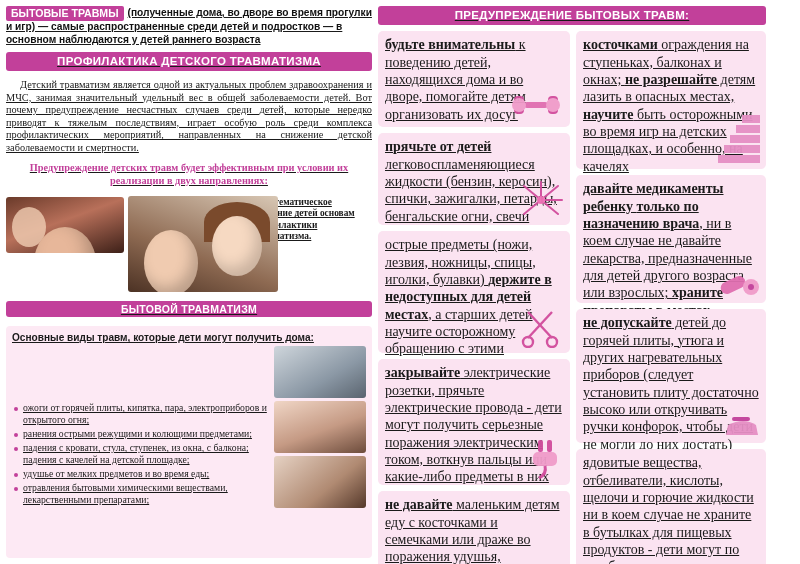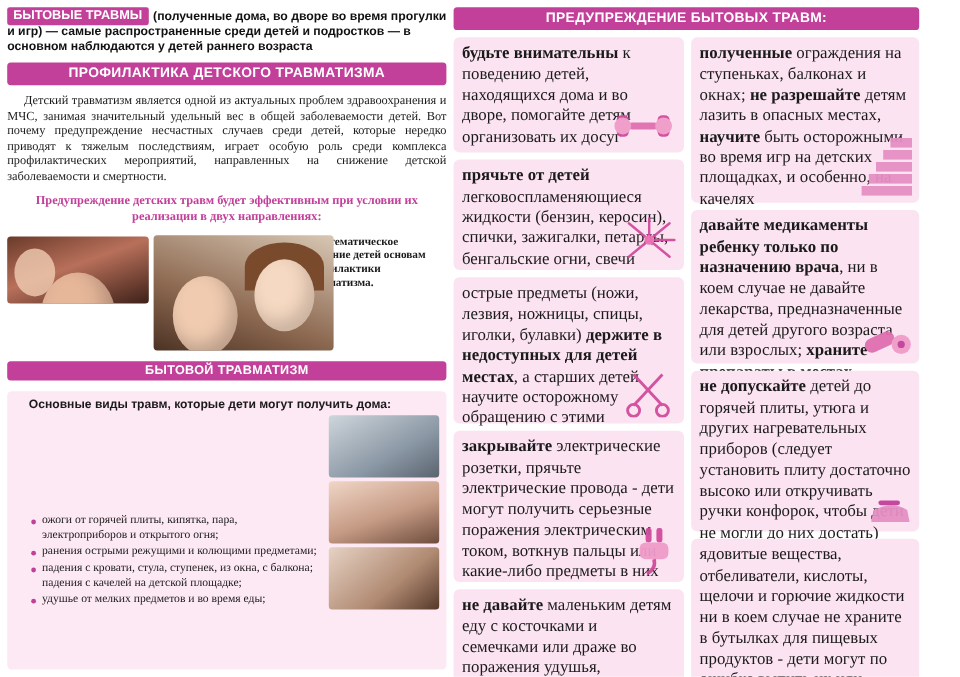--- a/index.html
+++ b/index.html
@@ -3,21 +3,21 @@
 <meta charset="utf-8">
 <style>
   html,body{margin:0;padding:0;}
   body{
     width:800px;height:564px;
     background:#ffffff;
     font-family:"Liberation Serif", serif;
     color:#1a1a1a;
     overflow:hidden;
   }
-  .page{position:relative;width:636px;height:564px;box-sizing:border-box;padding:6px 6px 6px 6px;}
+  .page{position:relative;width:636px;height:564px;box-sizing:border-box;padding:6px 6px 6px 6px;text-decoration:underline;}
   .cols{display:flex;gap:6px;height:552px;}
   .col-left{width:400px;display:flex;flex-direction:column;gap:5px;}
   .col-mid{width:192px;display:flex;flex-direction:column;gap:6px;}
   .col-right{width:190px;display:flex;flex-direction:column;gap:6px;}
 
   
   .banner{
     background:#c2409a;color:#ffffff;font-family:"Liberation Sans",sans-serif;
     font-weight:bold;text-align:center;letter-spacing:.3px;
     border-radius:3px;padding:3px 0;font-size:11.5px;line-height:1.15;
@@ -53,21 +53,21 @@
   .ph2 .hair{position:absolute;width:66px;height:40px;border-radius:50% 50% 0 0;background:#7a4a2c;left:76px;top:6px;}
 
   .bullet-col{width:118px;font-size:9.4px;line-height:1.2;padding-left:2px;}
   .bullet-col .arrow{color:#c2409a;font-weight:bold;margin-right:2px;}
   .bullet-col b{font-weight:bold;}
 
   .grid2{display:flex;gap:4px;margin-top:4px;}
 
   
   .bottom{
-    background:#fde9f4;border-radius:4px;padding:4px 6px 5px 18px;margin-top:4px;
+    background:#fde9f4;border-radius:4px;padding:4px 6px 5px 6px;margin-top:4px;
     flex:1;display:flex;flex-direction:column;
   }
   .bottom .lead{font-family:"Liberation Sans",sans-serif;font-weight:bold;font-size:10.1px;margin:2px 0 3px 0;}
   .bottom-body{display:flex;gap:6px;align-items:flex-end;}
   .list{font-size:9.7px;line-height:1.24;list-style:none;margin:0;padding:0;flex:1;}
   .list li{position:relative;padding-left:11px;margin-bottom:2px;}
   .list li:before{content:"";position:absolute;left:2px;top:5px;width:4px;height:4px;background:#c2409a;border-radius:50%;}
   .side-photos{width:92px;display:flex;flex-direction:column;gap:3px;}
   .sp{height:52px;border-radius:3px;}
   .sp1{background:linear-gradient(150deg,#cfd6dc,#8b98a5 60%,#5a646f);}
@@ -132,20 +132,21 @@
       <div class="banner small" style="margin-top:4px;">БЫТОВОЙ ТРАВМАТИЗМ</div>
 
       <div class="bottom">
         <div class="lead">Основные виды травм, которые дети могут получить дома:</div>
         <div class="bottom-body">
           <ul class="list">
             <li>ожоги от горячей плиты, кипятка, пара, электроприборов и открытого огня;</li>
             <li>ранения острыми режущими и колющими предметами;</li>
             <li>падения с кровати, стула, ступенек, из окна, с балкона; падения с качелей на детской площадке;</li>
             <li>удушье от мелких предметов и во время еды;</li>
+            <li>отравления бытовыми химическими веществами, лекарственными препаратами;</li>
           </ul>
           <div class="side-photos">
             <div class="sp sp1"></div>
             <div class="sp sp2"></div>
             <div class="sp sp3"></div>
           </div>
         </div>
       </div>
     </div>
 
@@ -227,21 +228,21 @@
                   <circle cx="30" cy="16" r="1.3" fill="#fbe3f1"></circle>
                   <circle cx="34" cy="16" r="1.3" fill="#fbe3f1"></circle>
                 </svg>
             </span>
           </div>
         </div>
 
         <div class="col-right">
 
           <div class="card" style="height:128px;">
-            <span class="kw">полученные</span><span> ограждения на ступеньках, балконах и окнах; </span><span class="kw">не разрешайте</span><span> детям лазить в опасных местах, </span><span class="kw">научите</span><span> быть осторожными во время игр на детских площадках, и особенно, на качелях</span>
+            <span class="kw">косточками</span><span> ограждения на ступеньках, балконах и окнах; </span><span class="kw">не разрешайте</span><span> детям лазить в опасных местах, </span><span class="kw">научите</span><span> быть осторожными во время игр на детских площадках, и особенно, на качелях</span>
             <span class="deco" style="right:4px;bottom:4px;">
               <svg width="46" height="54" viewBox="0 0 46 54">
                   <g fill="#e58fc4">
                     <rect x="2" y="44" width="42" height="8"></rect>
                     <rect x="8" y="34" width="36" height="8"></rect>
                     <rect x="14" y="24" width="30" height="8"></rect>
                     <rect x="20" y="14" width="24" height="8"></rect>
                     <rect x="26" y="4" width="18" height="8"></rect>
                   </g>
                 </svg>

